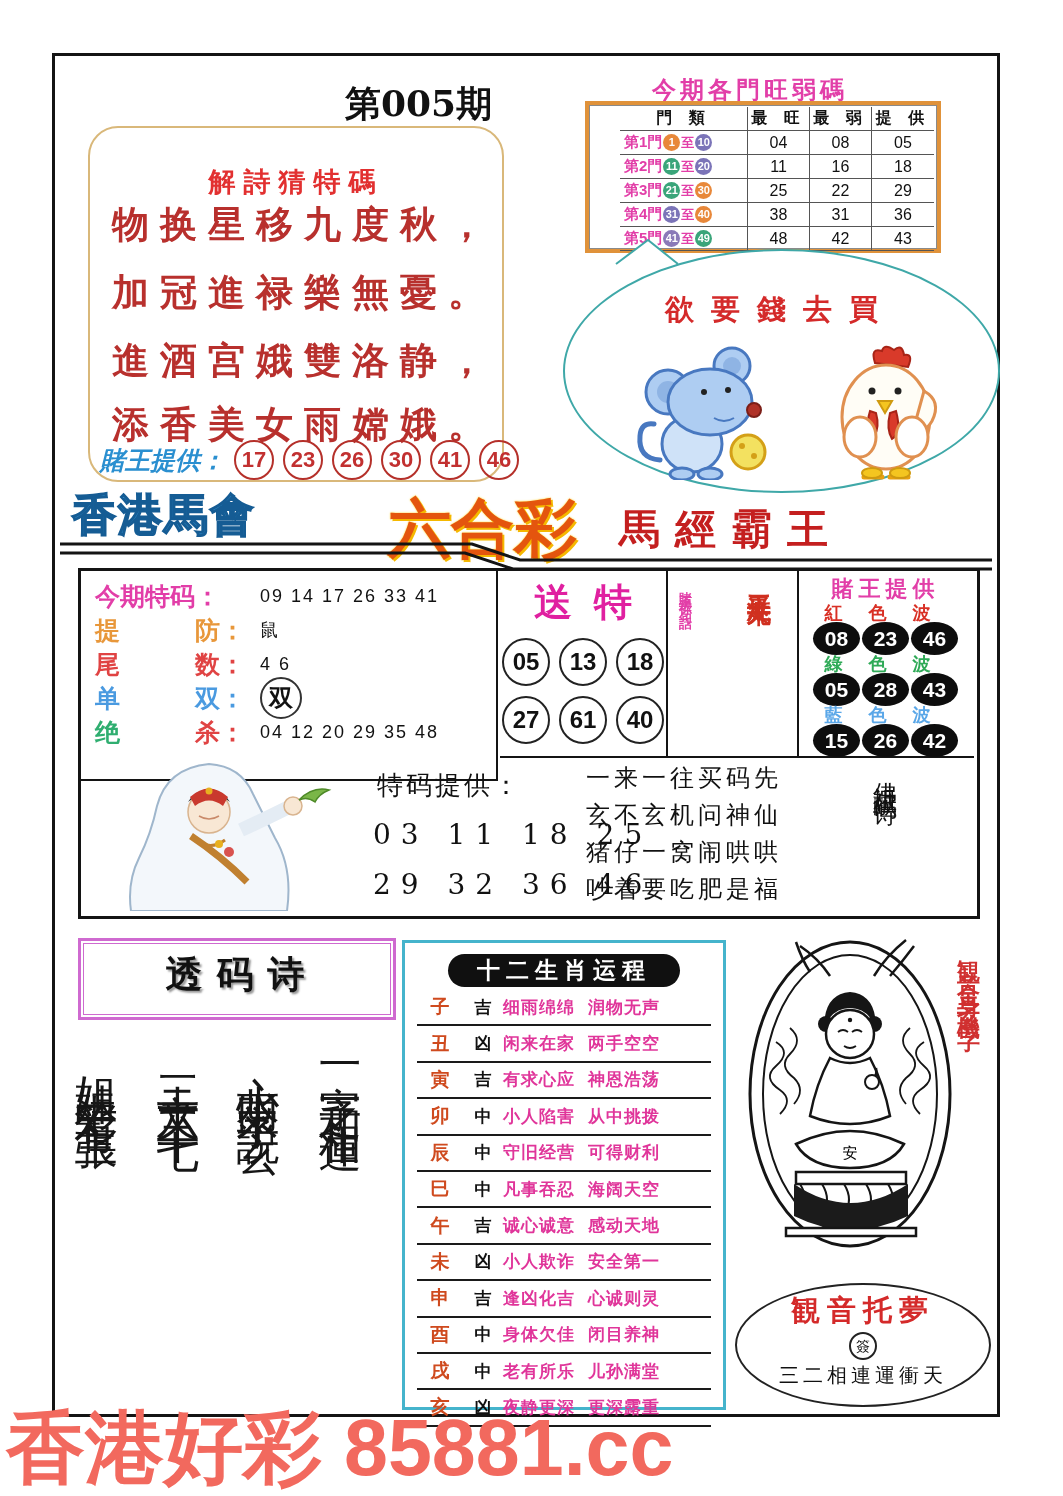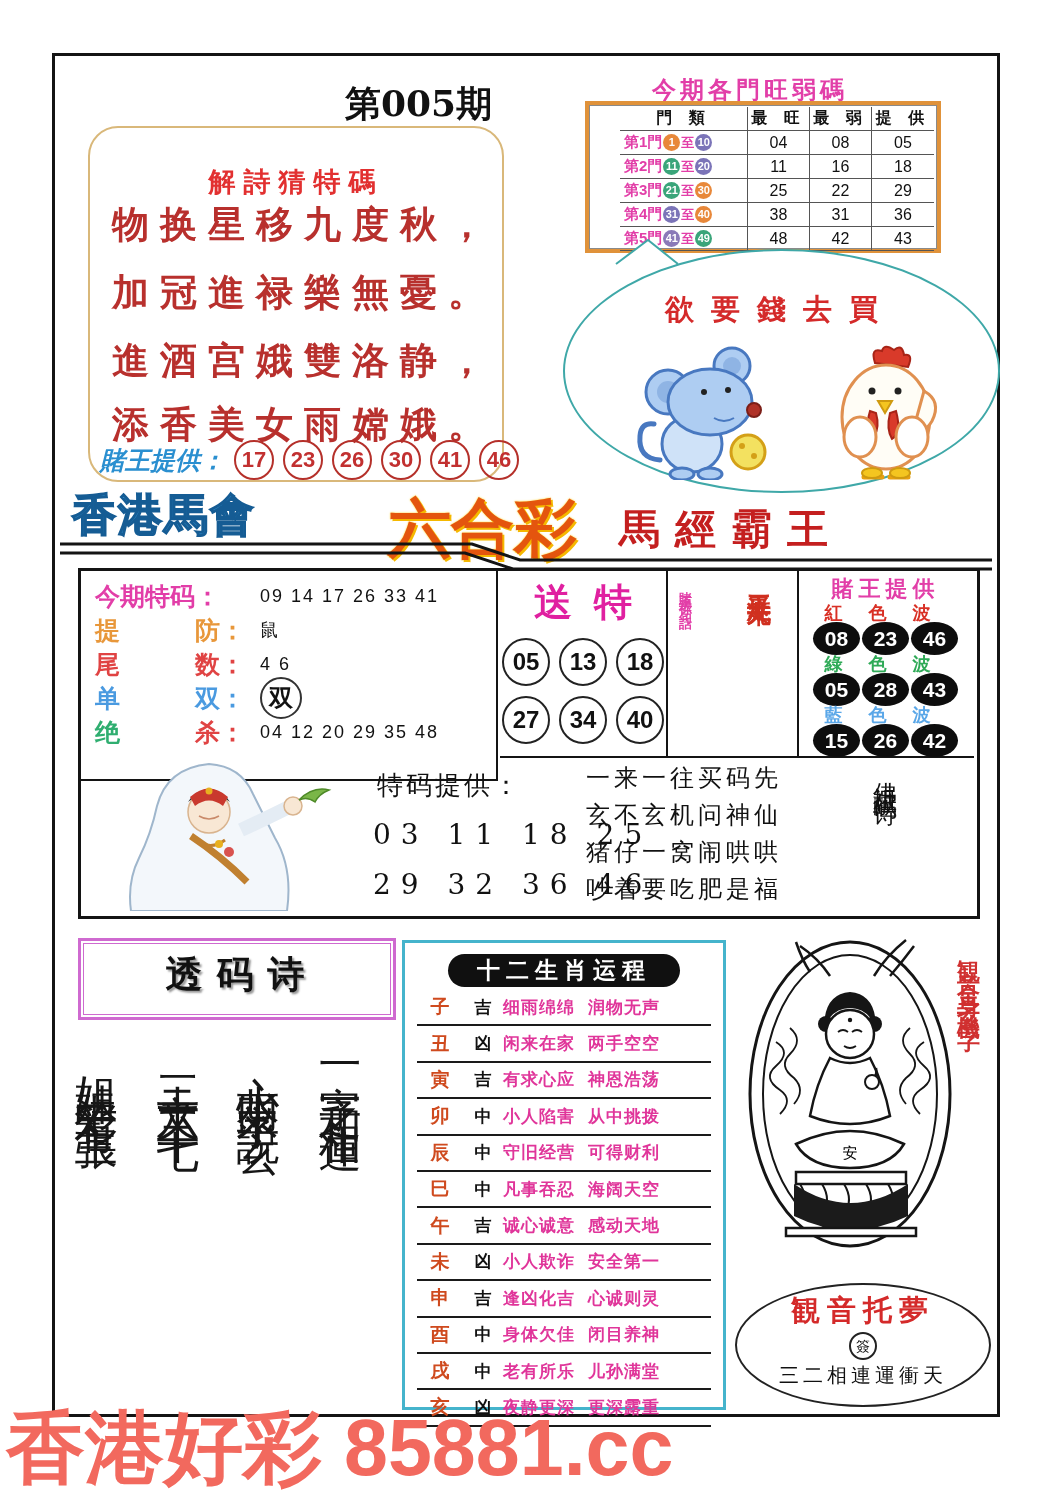--- a/index.html
+++ b/index.html
@@ -273,21 +273,21 @@
 
   <div class="mt-songte">
     <div class="songte-title">送特</div>
     <div class="songte-row">
       <span class="st-circle">05</span>
       <span class="st-circle">13</span>
       <span class="st-circle">18</span>
     </div>
     <div class="songte-row">
       <span class="st-circle">27</span>
-      <span class="st-circle">34</span>
+      <span class="st-circle">61</span>
       <span class="st-circle">40</span>
     </div>
   </div>
 
   <div class="mt-hint">
     <div class="hint-small vtext">賭王送你一句話</div>
     <div class="hint-big vtext">三十洋足二九來</div>
   </div>
 
   <div class="mt-waves">

